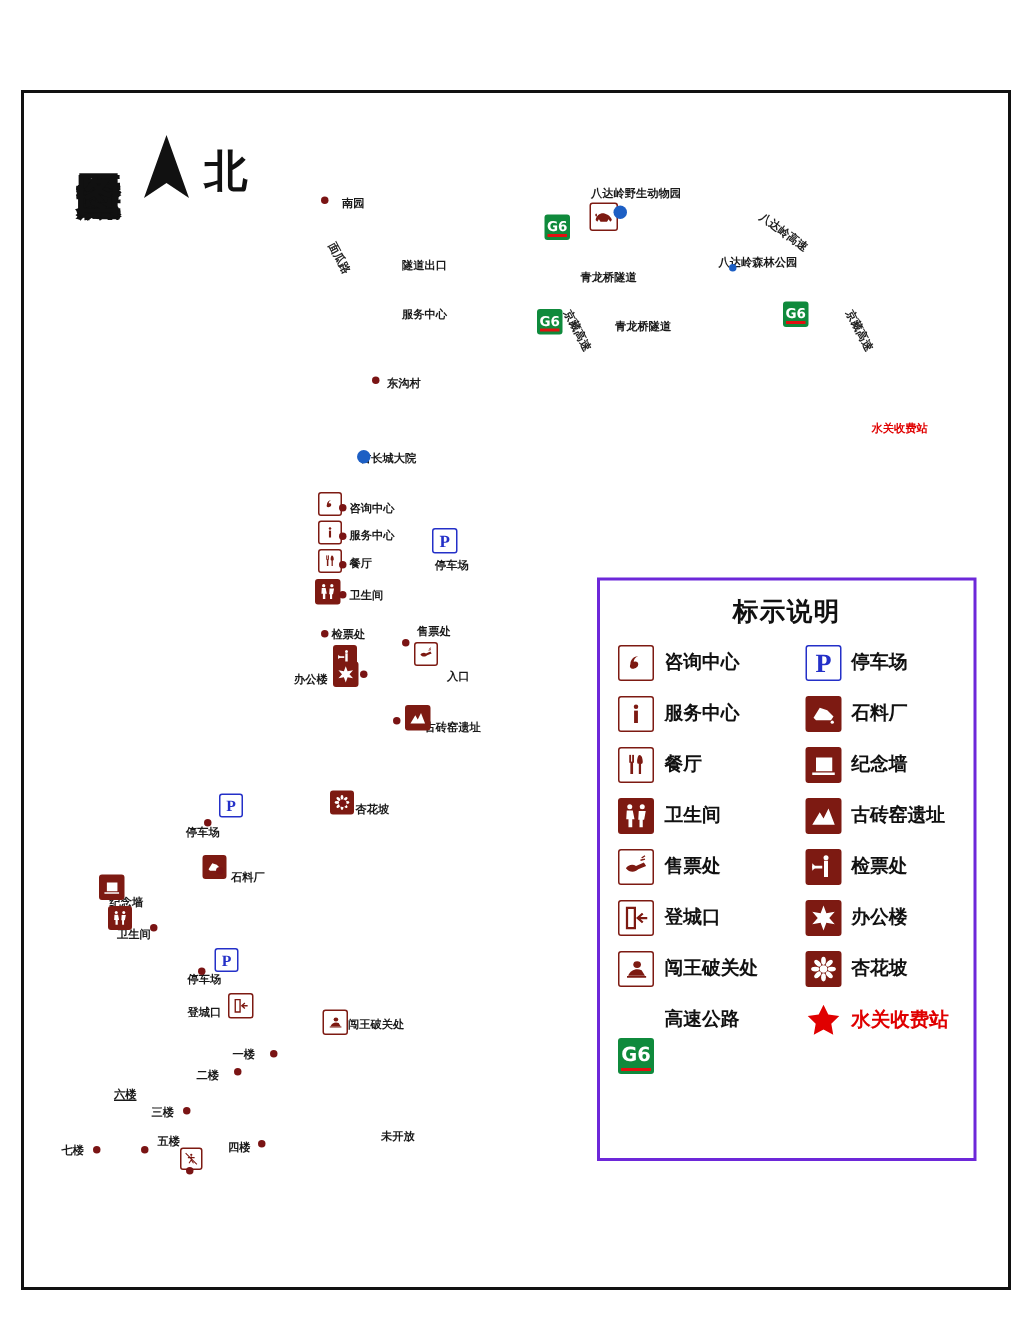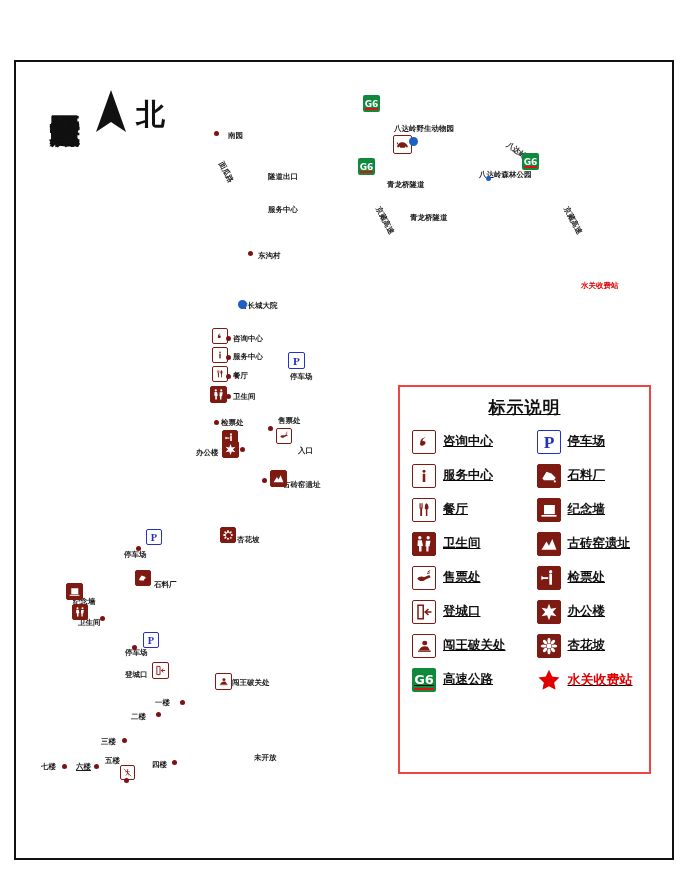--- a/index.html
+++ b/index.html
@@ -33,27 +33,27 @@
   .dot.blue{background:#1d5fc4;width:9px;height:9px;border-radius:50%;}
   .dot.bluesm{background:#1d5fc4;width:5px;height:5px;}
 
   
   .ic{position:relative;display:inline-block;box-sizing:border-box;vertical-align:middle;}
   .ic svg{display:block;}
   .ic.outline{background:#fff;border:1.6px solid #7d1a12;border-radius:2px;}
   .ic.solid{background:#7d1a12;border:1px solid #7d1a12;border-radius:2px;}
   .ic.pblue{background:#fff;border:1.6px solid #2430c8;border-radius:2px;}
   .ic.g6{background:#0f8a3c;border-radius:2px;color:#fff;font-weight:bold;
-         text-align:center;font-family:"DejaVu Sans","Liberation Sans",sans-serif;}
+         text-align:center;font-family:"DejaVu Sans","Liberation Sans",sans-serif;margin-top:48px;}
   .ic.g6 .ul{position:absolute;left:2px;right:2px;bottom:2px;height:2px;background:#e11010;}
   .mapic{position:absolute;}
 
   
   #legend{position:absolute;left:398px;top:385px;width:253px;height:389px;
-          background:#fff;border:2px solid #ef4444;box-sizing:border-box;text-decoration:underline;}
+          background:#fff;border:2px solid #6d28d9;box-sizing:border-box;}
   #legend-title{text-align:center;font-size:17px;font-weight:bold;color:#111;margin-top:9px;letter-spacing:1px;}
   .lgrid{margin-top:7px;display:grid;grid-template-columns:1fr 1fr;row-gap:3px;}
   .lrow{display:flex;align-items:center;padding-left:12px;height:31px;}
   .lrow .ltxt{margin-left:7px;font-size:12.5px;font-weight:bold;color:#111;white-space:nowrap;}
   .lrow .ltxt.redtxt{color:#e00000;font-size:13px;}
 </style>
 </head>
 <body>
 
 <div id="page">
@@ -173,21 +173,21 @@
       <div class="lbl sm" style="left: 78px; top: 618px;">卫生间</div>
       <div class="lbl sm" style="left: 125px; top: 648px;">停车场</div>
       <div class="lbl sm" style="left: 125px; top: 670px;">登城口</div>
       <div class="lbl sm" style="left: 232px; top: 678px;">闯王破关处</div>
       <div class="lbl sm" style="left: 254px; top: 753px;">未开放</div>
       <div class="lbl sm" style="left: 155px; top: 698px;">一楼</div>
       <div class="lbl sm" style="left: 131px; top: 712px; text-align: center;">二楼</div>
       <div class="lbl sm" style="left: 101px; top: 737px;">三楼</div>
       <div class="lbl sm" style="left: 152px; top: 760px;">四楼</div>
       <div class="lbl sm" style="left: 105px; top: 756px;">五楼</div>
-      <div class="lbl sm" style="left: 76px; top: 762px; text-decoration: underline;">六楼</div>
+      <div class="lbl sm" style="left: 76px; top: 725px; text-decoration: underline;">六楼</div>
       <div class="lbl sm" style="left: 41px; top: 762px;">七楼</div>
       <div class="lbl sm road" style="left: 225px; top: 160px; transform: rotate(62deg); transform-origin: left top;">面瓜路</div>
       <div class="lbl sm road" style="left: 510px; top: 140px; transform: rotate(36deg); transform-origin: left top;">八达岭高速</div>
       <div class="lbl sm road" style="left: 570px; top: 205px; transform: rotate(62deg); transform-origin: left top;">京藏高速</div>
       <div class="lbl sm road" style="left: 382px; top: 205px; transform: rotate(62deg); transform-origin: left top;">京藏高速</div>
       <div class="lbl sm" style="left: 268px; top: 172px;">隧道出口</div>
       <div class="lbl sm" style="left: 268px; top: 205px;">服务中心</div>
       <div class="lbl sm" style="left: 387px; top: 180px;">青龙桥隧道</div>
       <div class="lbl sm" style="left: 410px; top: 213px;">青龙桥隧道</div>
       <div class="lbl sm" style="left: 394px; top: 124px;">八达岭野生动物园</div>

